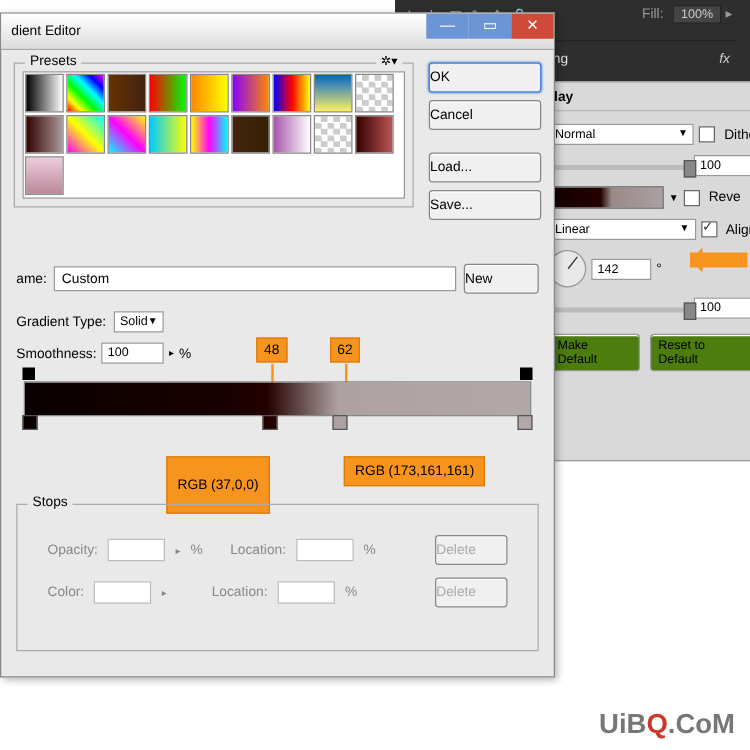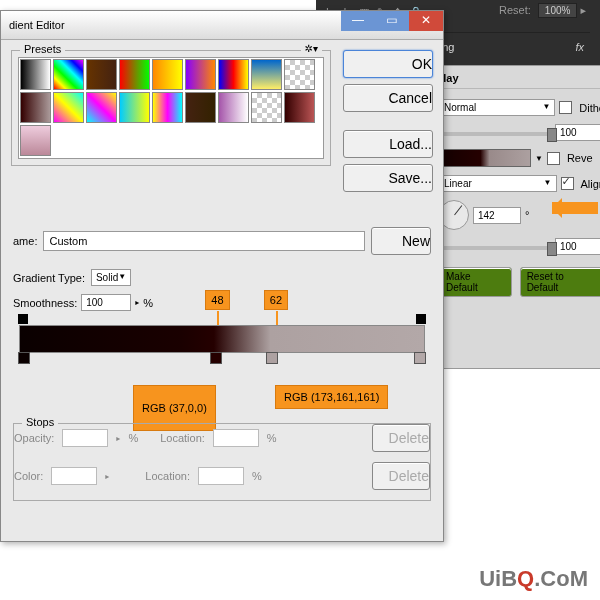--- a/index.html
+++ b/index.html
@@ -39,58 +39,58 @@
 .wc-max{background:#6b95d4}
 .wc-x{background:#d04a3a}
 .ge-body{display:flex;padding:10px}
 .ge-left{flex:1}
 .presets{border:1px solid #aaa;padding:6px;position:relative}
 .presets-lbl{position:absolute;top:-8px;left:8px;background:#e9e9e9;padding:0 4px}
 .gear{position:absolute;top:-8px;right:8px;background:#e9e9e9;padding:0 4px;font-size:10px}
 .swatches{width:304px;height:100px;background:#fff;border:1px solid #999;overflow:hidden;display:flex;flex-wrap:wrap;align-content:start}
 .sw{width:29px;height:29px;margin:1px;border:1px solid #888}
 .ge-right{width:90px;margin-left:12px;display:flex;flex-direction:column;gap:6px}
-.dlg-btn{background:#f0f0f0;border:1px solid #888;border-radius:3px;padding:5px 0;text-align:right;font-size:14px;box-shadow:inset 0 1px #fff}
+.dlg-btn{background:#f0f0f0;border:1px solid #888;border-radius:3px;padding:5px 0;text-align:left;font-size:11px;box-shadow:inset 0 1px #fff}
 .dlg-btn.ok{border:1px solid #4a84d8;box-shadow:0 0 2px #4a84d8}
 .name-row{display:flex;align-items:center;margin-top:25px;gap:6px}
 .name-row .ti{background:#fff;border:1px solid #999;padding:3px 5px;flex:1;font-size:11px}
 .gt-row{margin-top:14px;display:flex;align-items:center;gap:6px}
 .sm-row{margin-top:8px;display:flex;align-items:center;gap:4px}
 .gbar-wrap{margin-top:10px;position:relative}
 .gbar{height:26px;margin:14px 6px;background:linear-gradient(90deg,#0a0000 0%,#1a0000 40%,#250000 48%,#ada1a1 62%,#b3a8a8 100%);border:1px solid #888;position:relative}
 .ostop{position:absolute;top:-12px;width:10px;height:10px;background:#000}
 .cstop{position:absolute;bottom:-12px;width:10px;height:10px;border:1px solid #555;background:#888}
 .callout{position:absolute;background:#f7941e;color:#000;font-size:11px;padding:3px 5px;border:1px solid #d87a0f}
 .callout::after{content:"";position:absolute;bottom:-22px;left:50%;width:2px;height:20px;background:#f7941e}
 .callout.a48{top:-35px;left:46%}
 .callout.a62{top:-35px;left:60%}
 .callout.rgb1{top:60px;left:120px;padding:16px 8px}
 .callout.rgb1::after{display:none}
 .callout.rgb2{top:60px;left:262px;padding:5px 8px}
 .callout.rgb2::after{display:none}
-.stops{border:1px solid #aaa;margin-top:70px;padding:0;position:relative}
+.stops{border:1px solid #aaa;margin-top:70px;padding:24px;position:relative}
 .stops-lbl{position:absolute;top:-8px;left:8px;background:#e9e9e9;padding:0 4px}
 .st-row{display:flex;align-items:center;gap:8px;margin-bottom:10px;color:#888}
 .small-in{width:44px;height:16px;background:#fff;border:1px solid #bbb}
 .watermark{position:absolute;bottom:8px;right:12px;font-size:22px;font-weight:bold;color:#777;font-family:Arial}
 .watermark .r{color:#c93a2a}
 </style>
 </head>
 <body>
 
 <div class="ps-top">
   <div class="ps-lock">
     <span>Lock:</span>
     <span>▨</span>
     <span>✎</span>
     <span>✥</span>
     <span>🔒</span>
   </div>
   <div class="fill-box">
-    <span class="lbl">Reset:</span>
+    <span class="lbl">Fill:</span>
     <span class="val">100%</span>
     <span>▸</span>
   </div>
   <div class="ps-layer">
     <div class="eye"></div>
     <div class="thumb"></div>
     <div class="link"></div>
     <div class="lname">outer ring</div>
     <div class="fx">fx</div>
   </div>

